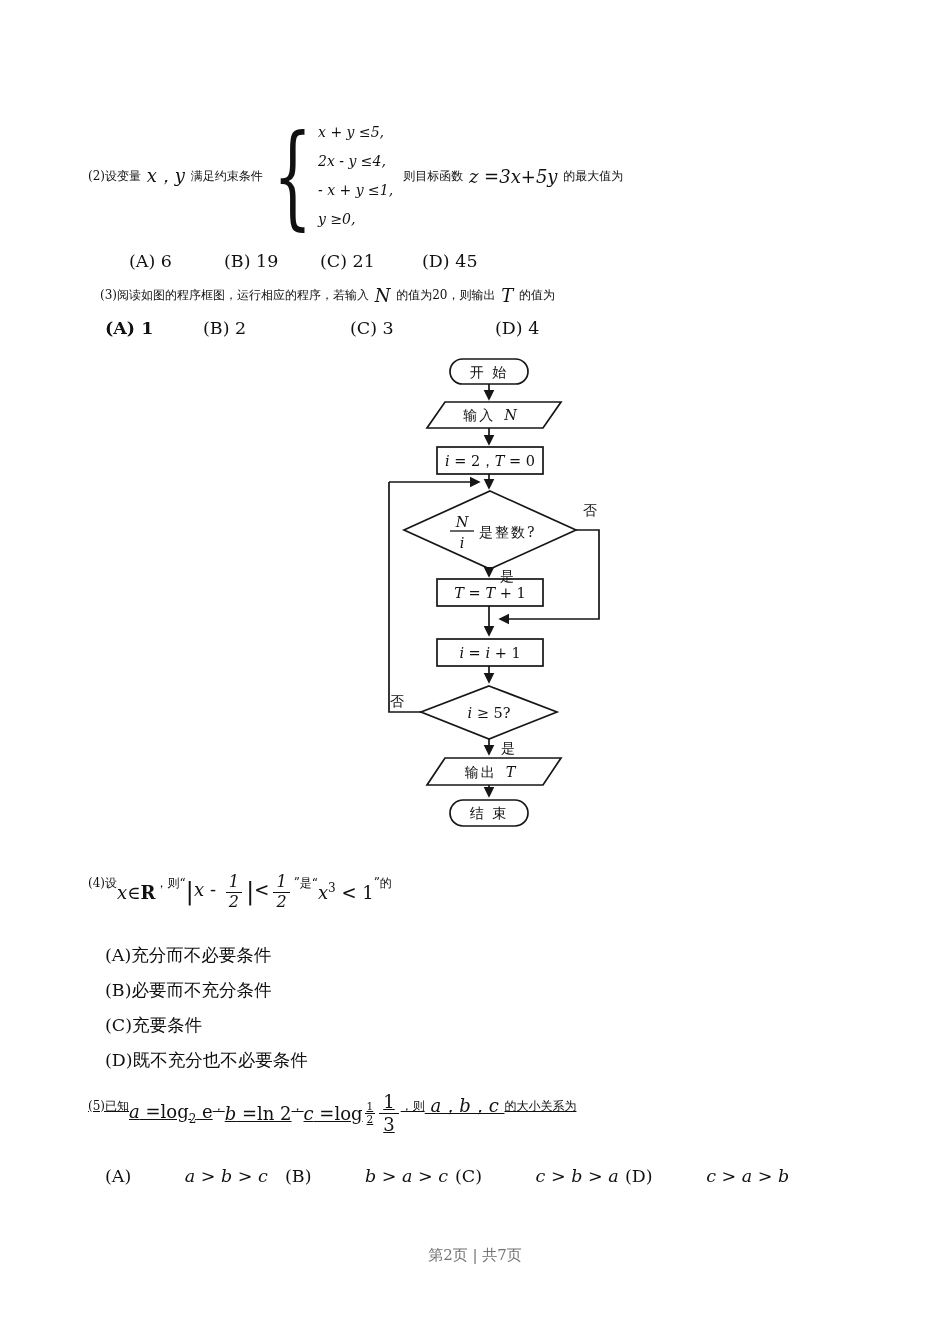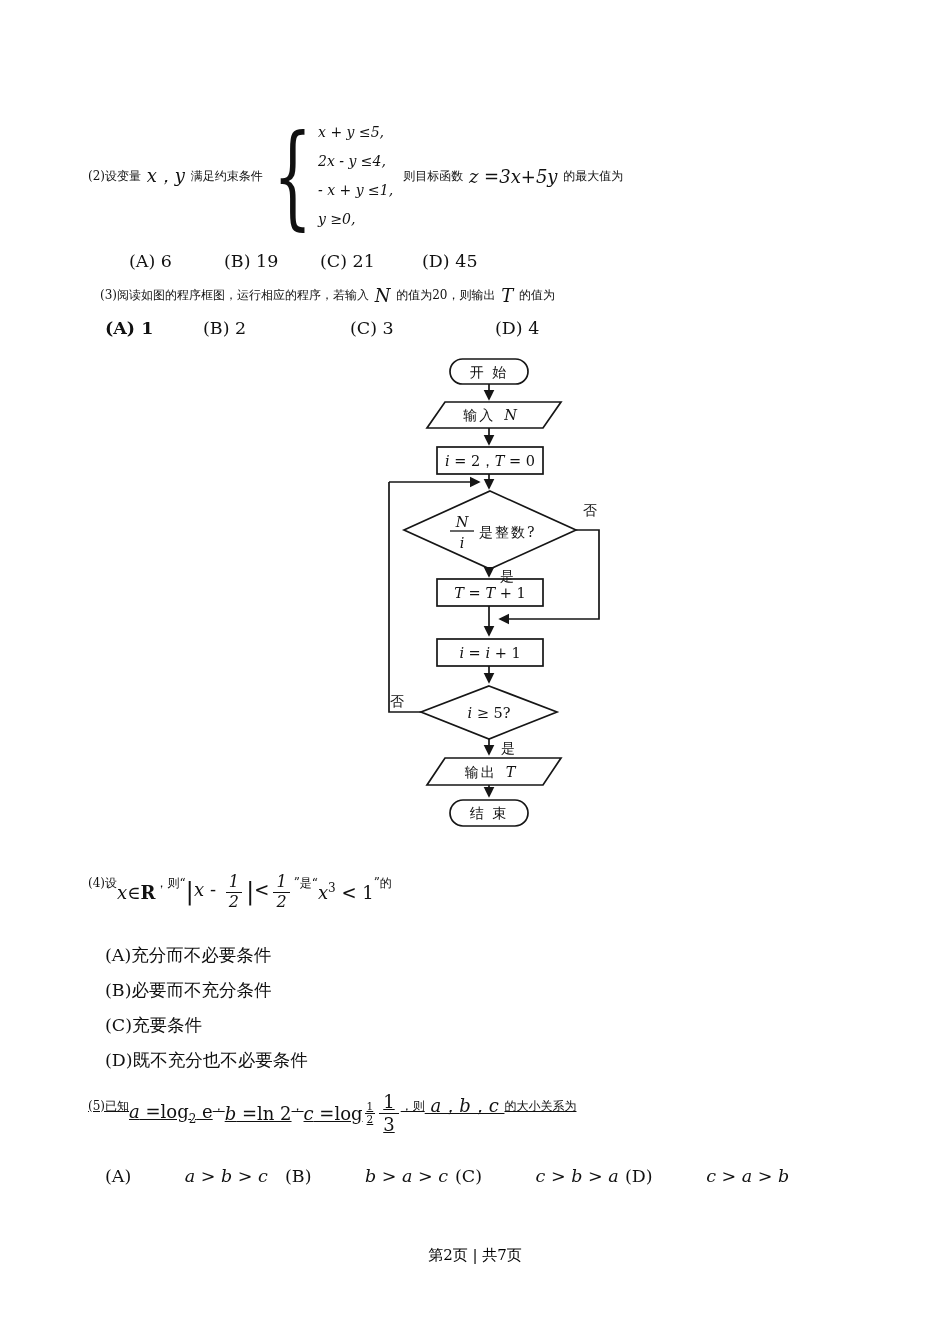--- a/index.html
+++ b/index.html
@@ -43,21 +43,21 @@
   .raise6 { position:relative; top:-7px; }
   
   svg text { white-space:pre; fill:#111; font-family:"DejaVu Serif","Liberation Serif",serif; }
   .fc-zh { font-size:14px; letter-spacing:2px; }
   .fc-math { font-size:14.5px; }
   .fc-it { font-style:italic; }
   .fc-shape { fill:none; stroke:#161616; stroke-width:1.7px; }
   .fc-line { stroke:#161616; stroke-width:1.7px; fill:none; }
   
   .footer { position:absolute; top:1246px; left:0; width:100%;
-    text-align:center; font-size:15px; color:#000000;
+    text-align:center; font-size:15px; color:#737373;
     font-family:"DejaVu Serif","Liberation Serif",serif; }
 </style>
 </head>
 <body>
 
 <div class="page">
 
   <div class="q-row" style="left:88px; top:112px; height:128px;">
     <span class="zh">(2)设变量</span>
       <span class="mi"> x，y </span>

